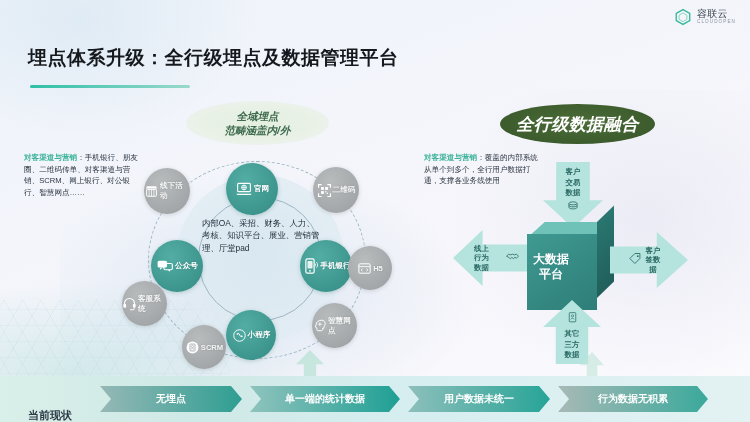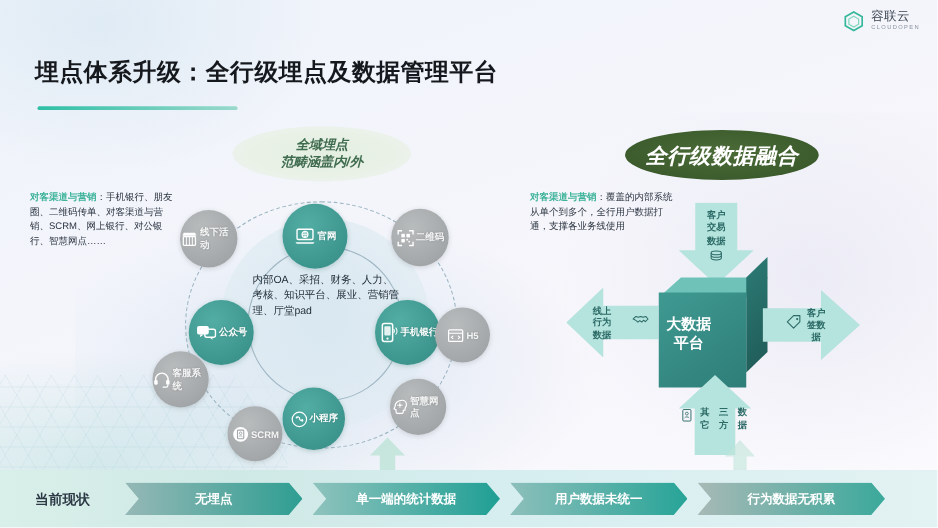--- a/index.html
+++ b/index.html
@@ -116,26 +116,26 @@
   .a-left { left:-2px; top:70px; width:74px; height:56px; }
   .a-left .arr-body { clip-path: polygon(0 50%, 40% 0, 40% 26%, 100% 26%, 100% 74%, 40% 74%, 40% 100%); }
   .a-left .row { display:flex; align-items:center; gap:16px; margin-left:14px; }
 
   .a-right { left:155px; top:72px; width:78px; height:56px; }
   .a-right .arr-body { clip-path: polygon(100% 50%, 60% 0, 60% 26%, 0 26%, 0 74%, 60% 74%, 60% 100%); }
   .a-right .row { display:flex; align-items:center; gap:3px; margin-right:10px; }
 
   .a-bot { left:88px; top:140px; width:58px; height:64px; }
   .a-bot .arr-body { clip-path: polygon(50% 0, 100% 42%, 78% 42%, 78% 100%, 22% 100%, 22% 42%, 0 42%); }
-  .a-bot .stack { display:flex; flex-direction:row; align-items:center; gap:1px; margin-top:6px;justify-content:space-between; }
+  .a-bot .stack { display:flex; flex-direction:column; align-items:center; gap:1px; margin-top:6px;justify-content:space-between; }
 
   
   .strip { position:absolute; left:0; bottom:0; width:750px; height:46px;
     background: linear-gradient(90deg,#d9efe9 0%,#cfe9e6 25%,#d6eef0 55%,#e3f2f3 100%); }
-  .strip-label { position:absolute; left:28px; top:16px; font-size:11px; font-weight:bold; color:#2d3a45; }
+  .strip-label { position:absolute; left:28px; top:32px; font-size:11px; font-weight:bold; color:#2d3a45; }
   .chev { position:absolute; top:10px; height:26px; display:flex; align-items:center;
     justify-content:center; color:#ffffff; font-size:10px; font-weight:bold;
     clip-path: polygon(0 0, calc(100% - 11px) 0, 100% 50%, calc(100% - 11px) 100%, 0 100%, 11px 50%); }
   .chev-0 { left:100px; width:142px; background: linear-gradient(90deg,#96b8b6,#2e9e92); }
   .chev-1 { left:250px; width:150px; background: linear-gradient(90deg,#8fc3bd,#1f9f94); }
   .chev-2 { left:408px; width:142px; background: linear-gradient(90deg,#8dbfbb,#27a497); }
   .chev-3 { left:558px; width:150px; background: linear-gradient(90deg,#a8b9b6,#3aa99b); }
 
   .up-arrow { position:absolute; left:296px; bottom:46px; width:28px; height:26px;
     background:#bfe4d8; clip-path: polygon(50% 0, 100% 55%, 72% 55%, 72% 100%, 28% 100%, 28% 55%, 0 55%); opacity:.85; }

